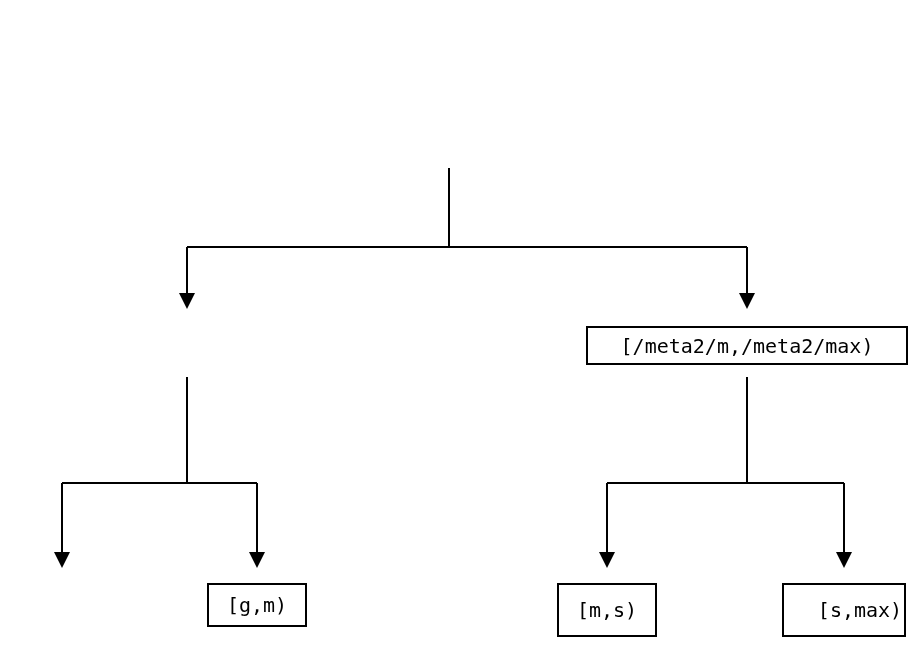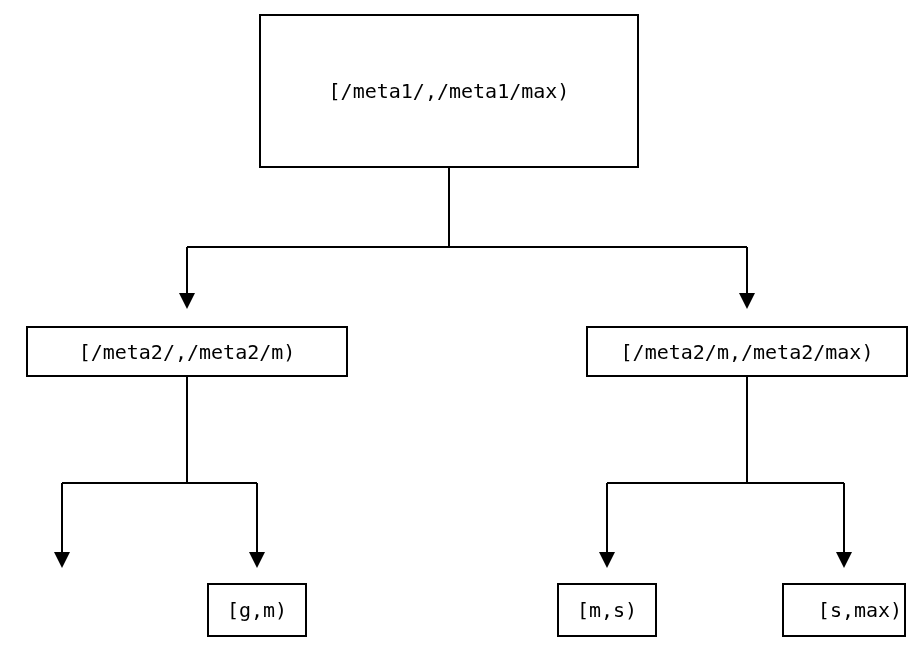--- a/index.html
+++ b/index.html
@@ -30,23 +30,23 @@
     display: flex;
     align-items: center;
     justify-content: center;
     font-size: 20px;
     color: #000000;
     white-space: pre;
     letter-spacing: 0;
   }
   .node-root      { left: 259px; top: 14px;  width: 380px; height: 154px; }
   .node-mid-left  { left: 26px;  top: 326px; width: 322px; height: 51px; }
-  .node-mid-right { left: 586px; top: 326px; width: 322px; height: 51px; }
+  .node-mid-right { left: 586px; top: 326px; width: 322px; height: 39px; }
   .node-leaf-ag   { left: 12px;  top: 583px; width: 100px; height: 54px; }
-  .node-leaf-gm   { left: 207px; top: 583px; width: 100px; height: 54px; }
+  .node-leaf-gm   { left: 207px; top: 583px; width: 100px; height: 44px; }
   .node-leaf-ms   { left: 557px; top: 583px; width: 100px; height: 54px; }
   .node-leaf-smax { left: 782px; top: 583px; width: 124px; height: 54px; padding-left: 32px; }
 </style>
 </head>
 <body>
 
 <div class="canvas">
 
   <svg class="connectors" viewBox="0 0 912 652" xmlns="http://www.w3.org/2000/svg">
 
@@ -62,27 +62,21 @@
     <polygon fill="#000000" points="54,552 70,552 62,568"></polygon>
     <polygon fill="#000000" points="249,552 265,552 257,568"></polygon>
 
     <g stroke="#000000" stroke-width="2" fill="none">
       <path d="M747 377 L747 483 M607 483 L844 483 M607 483 L607 552 M844 483 L844 552"></path>
     </g>
     <polygon fill="#000000" points="599,552 615,552 607,568"></polygon>
     <polygon fill="#000000" points="836,552 852,552 844,568"></polygon>
   </svg>
 
-  <div class="node node-root">
-    <span>[/meta1/,/meta1/max)</span>
-  </div>
 
-  <div class="node node-mid-left">
-    <span>[/meta2/,/meta2/m)</span>
-  </div>
 
   <div class="node node-mid-right">
     <span>[/meta2/m,/meta2/max)</span>
   </div>
 
 
   <div class="node node-leaf-gm">
     <span>[g,m)</span>
   </div>
 

